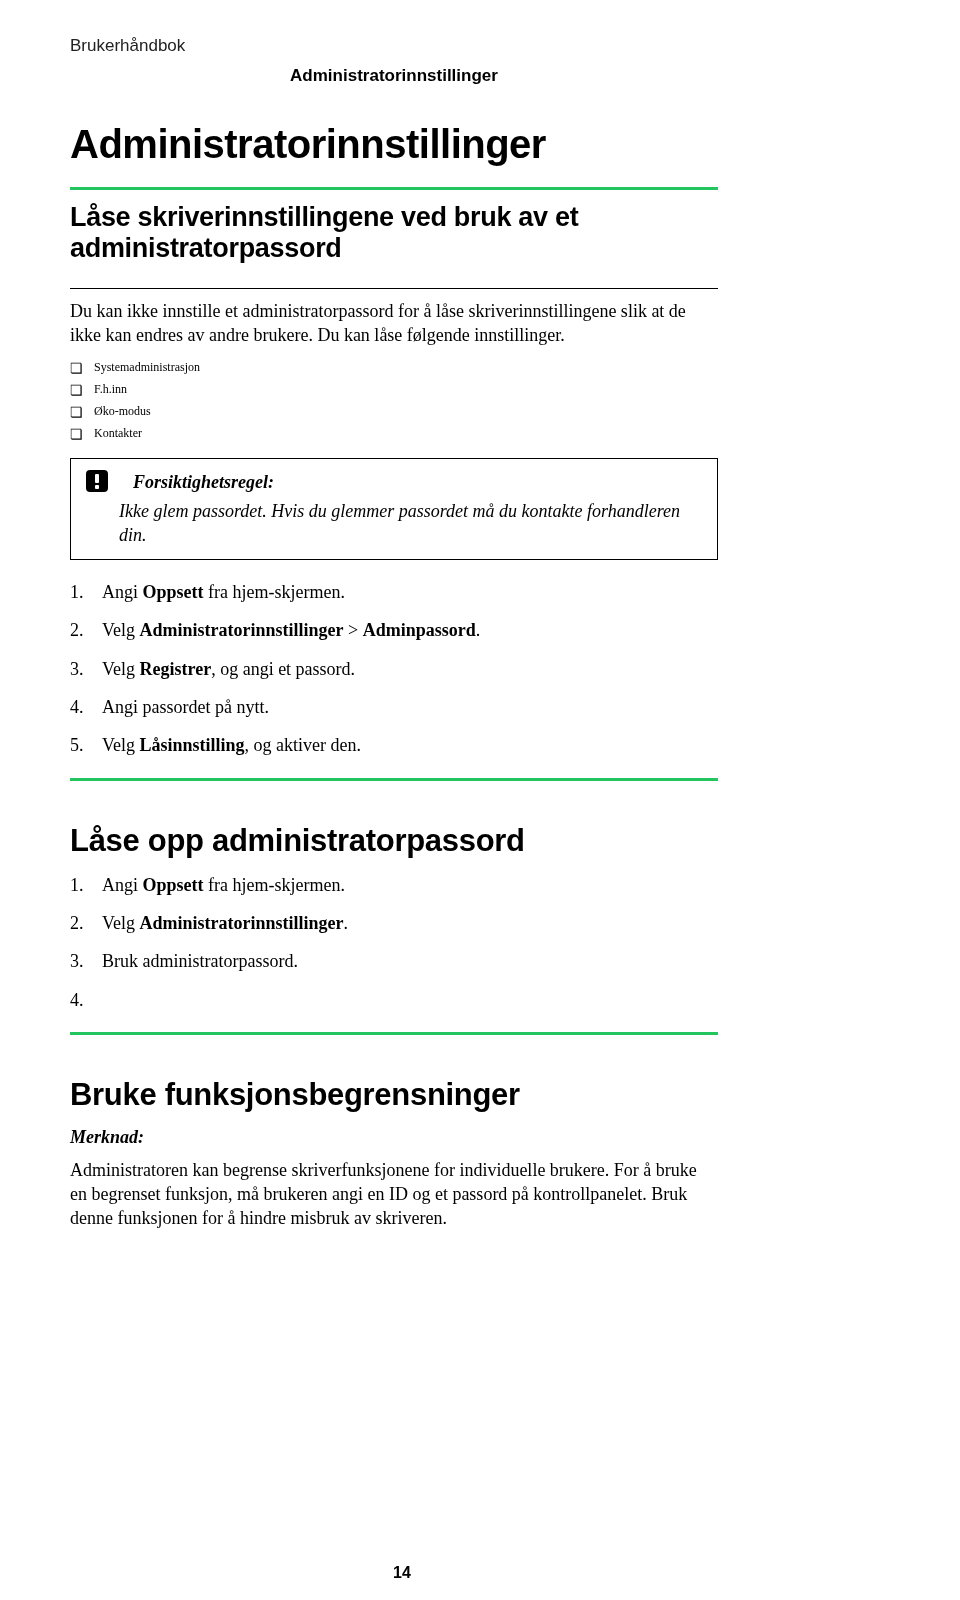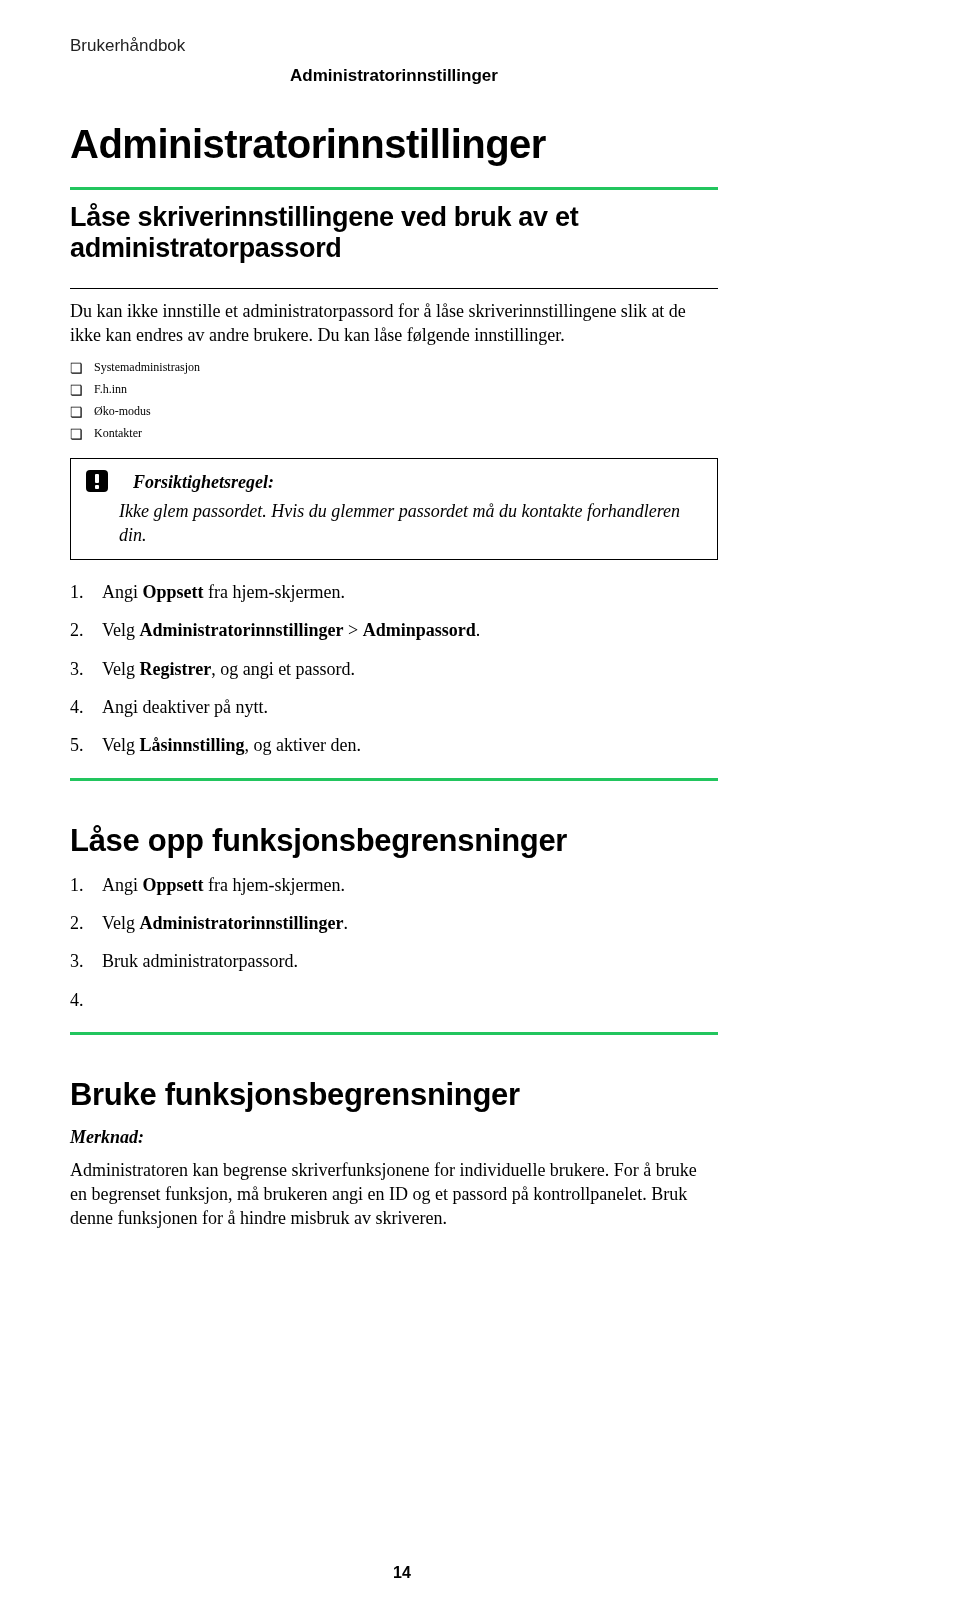--- a/index.html
+++ b/index.html
@@ -194,30 +194,30 @@
     <li>
       <span class="num">2.</span>
       <span><span>Velg </span><span class="bold">Administratorinnstillinger</span><span> &gt; </span><span class="bold">Adminpassord</span><span>.</span></span>
     </li>
     <li>
       <span class="num">3.</span>
       <span><span>Velg </span><span class="bold">Registrer</span><span>, og angi et passord.</span></span>
     </li>
     <li>
       <span class="num">4.</span>
-      <span><span>Angi deaktiver på nytt.</span></span>
+      <span><span>Angi passordet på nytt.</span></span>
     </li>
     <li>
       <span class="num">5.</span>
       <span><span>Velg </span><span class="bold">Låsinnstilling</span><span>, og aktiver den.</span></span>
     </li>
   </ol>
 
   <div class="rule-above">
-    <div class="h2">Låse opp funksjonsbegrensninger</div>
+    <div class="h2">Låse opp administratorpassord</div>
   </div>
 
   <ol class="numbered-list">
     <li>
       <span class="num">1.</span>
       <span><span>Angi </span><span class="bold">Oppsett</span><span> fra hjem-skjermen.</span></span>
     </li>
     <li>
       <span class="num">2.</span>
       <span><span>Velg </span><span class="bold">Administratorinnstillinger</span><span>.</span></span>

